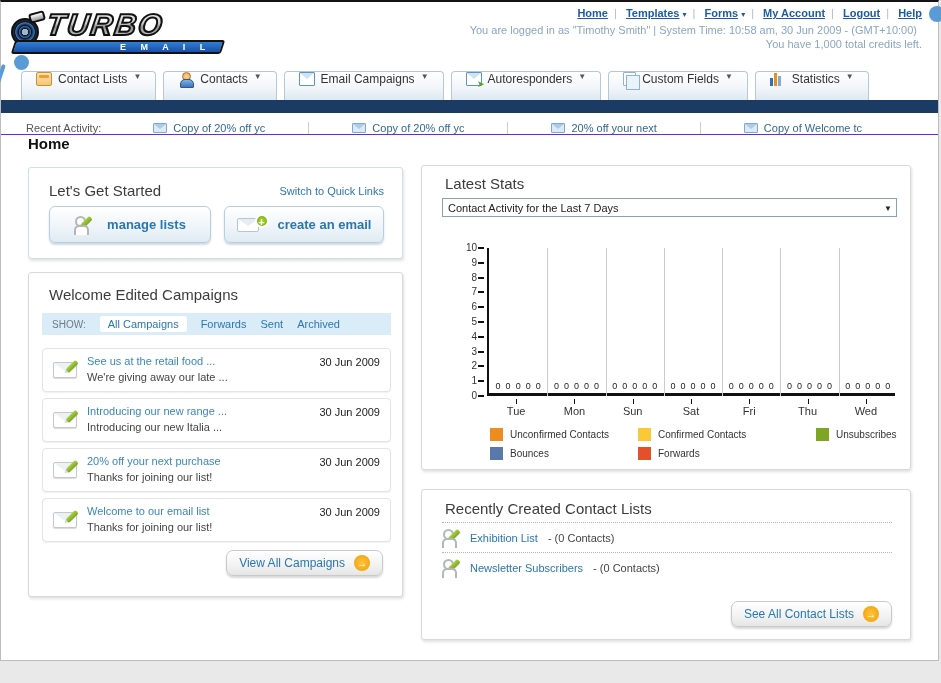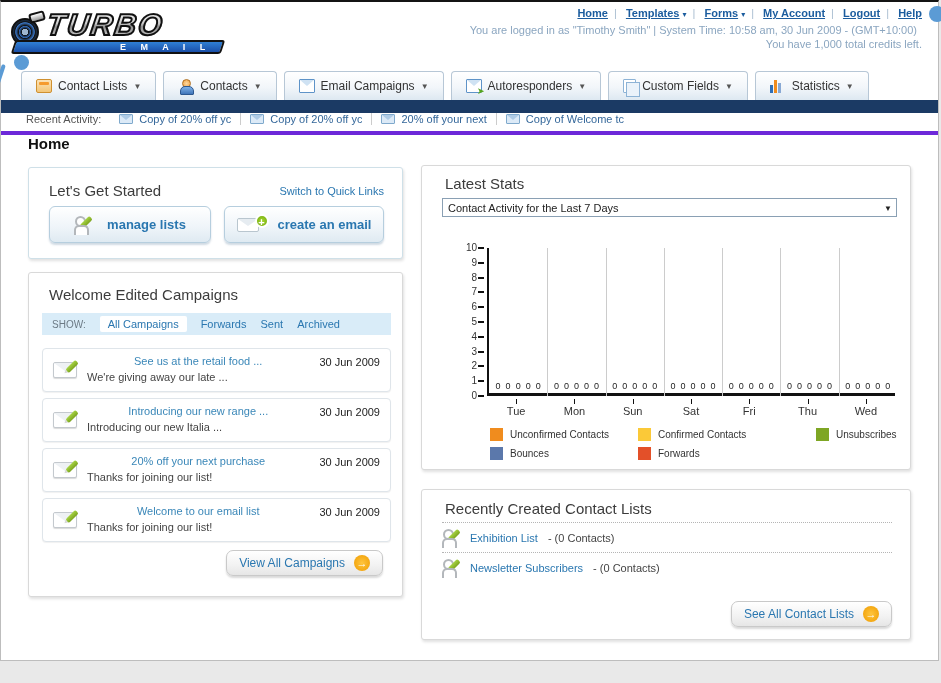--- a/index.html
+++ b/index.html
@@ -29,21 +29,21 @@
   .top-links a { color:#1b5c9e; text-decoration:underline; font-weight:bold; cursor:pointer; }
   .top-links .sep { color:#a9bdd0; margin:0 6px; font-weight:normal; }
   .top-links .dd { color:#1b5c9e; font-size:8px; }
   .status-line1 { position:absolute; right:21px; top:20px; font-size:11px; color:#8ba6c0; }
   .status-line2 { position:absolute; right:16px; top:34px; font-size:11px; color:#8ba6c0; }
   .blue-dot-right { position:absolute; right:-7px; top:2px; width:16px; height:16px; border-radius:50%; background:#5b9bd5; }
 
   
   .navrow { position:absolute; left:0; top:62px; width:100%; height:36px; background:#fff;
             display:flex; align-items:flex-end; padding-left:20px; }
-  .tab { display:flex; align-items:center; gap:6px; height:29px; padding:0 14px; margin-right:7px;
+  .tab { display:flex; gap:6px; height:29px; padding:0 14px; margin-right:7px;
          background:linear-gradient(180deg,#ffffff 0%,#f2f6fa 55%,#dde8f1 100%);
          border:1px solid #b7c7d6; border-bottom:none; border-radius:4px 4px 0 0;
          font-size:12px; color:#333; cursor:pointer; white-space:nowrap; }
   .tab .caret { font-size:8px; color:#555; }
   .navy-bar { position:absolute; left:0; top:98px; width:100%; height:13px; background:#1b3a64; }
 
   
   .ti { display:inline-block; position:relative; width:16px; height:14px; }
   .ti-card { background:linear-gradient(180deg,#fbe3b7,#f3c677); border:1px solid #cf9030; border-radius:2px; }
   .ti-card::before { content:""; position:absolute; left:2px; top:2px; right:2px; height:3px; background:#f59b2d; border-radius:1px; }
@@ -58,21 +58,21 @@
   .ti-pages { width:13px; background:#fff; border:1px solid #8db3d6; border-radius:1px; }
   .ti-pages::before { content:""; position:absolute; left:2px; top:2px; width:12px; height:13px; background:#eaf2fa; border:1px solid #8db3d6; }
   .ti-bars { display:flex; align-items:flex-end; gap:1px; }
   .ti-bars i { display:block; width:3px; }
   .ti-bars i:nth-child(1){ height:8px; background:#2f6fb8; }
   .ti-bars i:nth-child(2){ height:13px; background:#f08c1e; }
   .ti-bars i:nth-child(3){ height:10px; background:#89a9d4; }
 
   
   .activity-bar { position:absolute; left:0; top:111px; width:100%; height:22px; background:#fff;
-      border-bottom:4px solid #6d28d9; display:flex; align-items:flex-start; font-size:11px; padding-left:25px; }
+      border-bottom:1px solid #6d28d9; display:flex; align-items:flex-end; font-size:11px; padding-left:25px;gap:34px; }
   .activity-label { color:#555; margin-right:18px; }
   .activity-item { display:flex; align-items:center; gap:6px; color:#34679a; cursor:pointer; white-space:nowrap; overflow:hidden; }
   .activity-sep { width:1px; height:12px; background:#ccc; margin:0 9px; }
   .mini-env { position:relative; width:14px; height:10px; background:#dceaf7; border:1px solid #7fa9cc; border-radius:1px; flex:none; }
   .mini-env::before { content:""; position:absolute; left:0; top:0; width:0; height:0;
       border-left:6px solid transparent; border-right:6px solid transparent; border-top:5px solid #aecbe6; }
 
   
   .page-title { position:absolute; left:27px; top:133px; font-size:15px; font-weight:bold; color:#111; }
 
@@ -117,21 +117,21 @@
   .p-campaigns { left:27px; top:270px; width:375px; height:325px; border-color:#d9d9d9; }
   .camp-title { position:absolute; left:20px; top:13px; }
   .show-bar { position:absolute; left:13px; top:40px; width:349px; height:22px; background:#d9ecf8;
       display:flex; align-items:center; font-size:11px; padding-left:10px; gap:14px; }
   .show-label { color:#6c7a85; font-size:10px; }
   .show-filter { color:#2a77b0; cursor:pointer; }
   .show-filter.active { background:#fff; padding:2px 8px; border-radius:2px; }
   .camp-card { position:absolute; left:13px; width:349px; height:44px; border:1px solid #dfe5ea; border-radius:4px;
       background:#fff; box-shadow:0 1px 1px rgba(0,0,0,0.06); display:flex; align-items:center; padding:0 10px; gap:10px; cursor:pointer; }
   .camp-text { flex:1; min-width:0; }
-  .camp-link { font-size:11px; color:#3a87b8; text-decoration:none; display:block; cursor:pointer;text-align:center; }
+  .camp-link { font-size:11px; color:#3a87b8; text-decoration:none; display:block; cursor:pointer; }
   .camp-sub { font-size:11px; color:#444; }
   .camp-date { font-size:11px; color:#222; white-space:nowrap; align-self:flex-start; margin-top:7px; }
 
   .pill-btn { display:flex; align-items:center; gap:9px; padding:0 12px; height:26px;
       background:linear-gradient(180deg,#ffffff,#f2f2f2 60%,#e6e6e6); border:1px solid #c9c9c9; border-radius:7px;
       box-shadow:0 2px 2px rgba(0,0,0,0.15); font-size:12px; color:#2a77b0; cursor:pointer; white-space:nowrap; }
   .arrow-circle { width:16px; height:16px; border-radius:50%; background:radial-gradient(#ffc53d,#ef9b00);
       color:#fff; font-size:11px; font-weight:bold; line-height:16px; text-align:center; flex:none; }
   .viewall-btn { position:absolute; right:19px; bottom:20px; }
 

